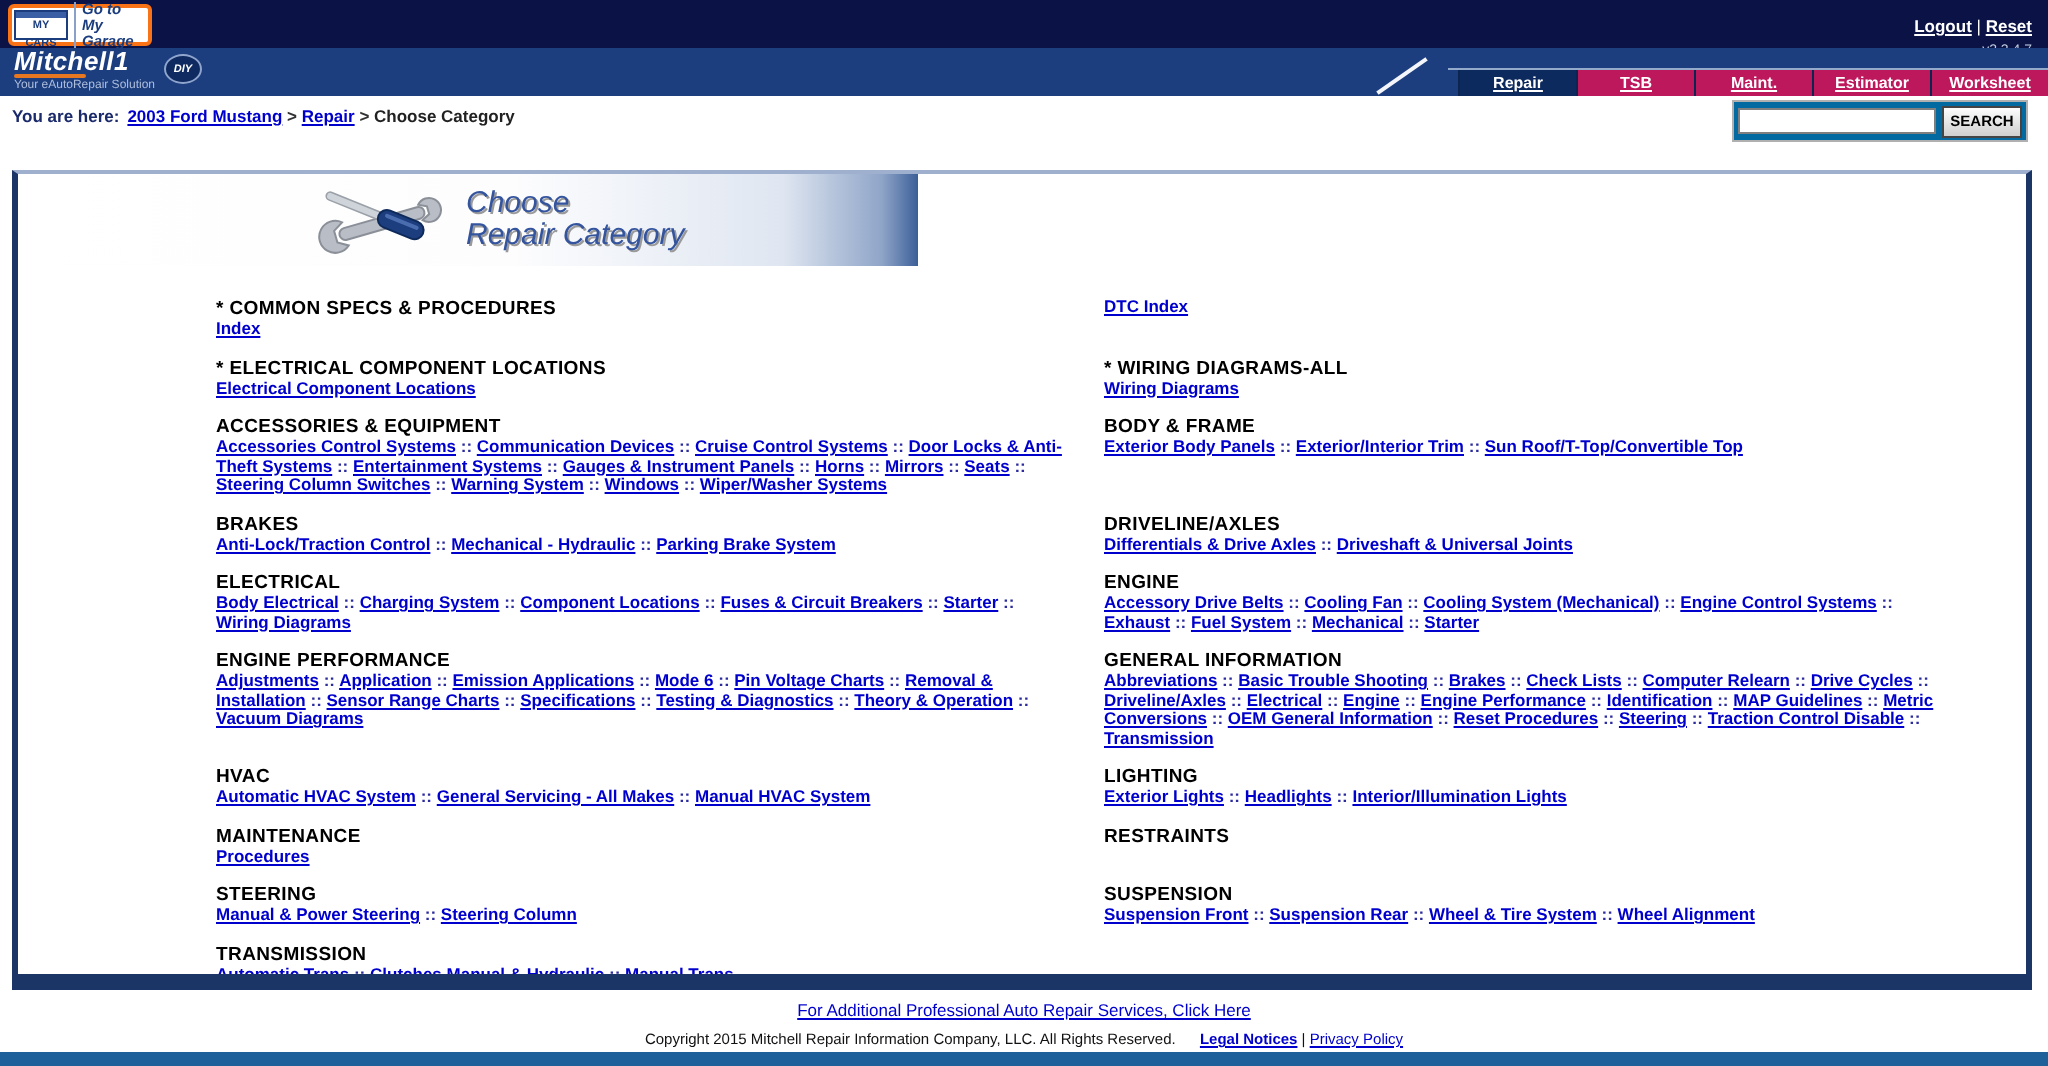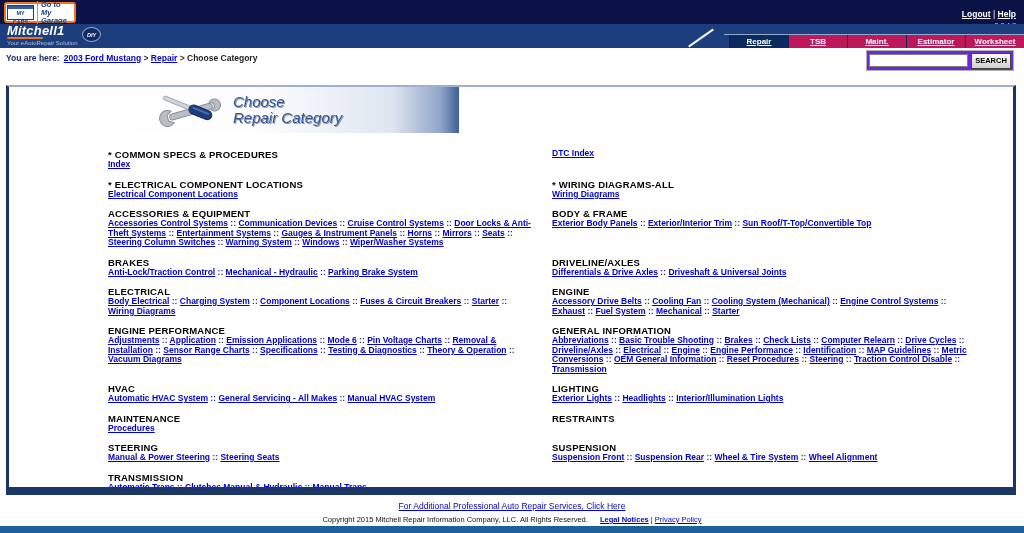--- a/index.html
+++ b/index.html
@@ -32,21 +32,21 @@
   .tab.active { background:#0d2a5e; }
   .substrip { position:absolute; right:0; top:48px; width:300px; height:5px; background:#16608f; }
 
   
   .crumbrow { position:absolute; left:0; top:48px; width:1024px; height:30px; background:#fff; }
   .breadcrumb { position:absolute; left:6px; top:5px; font-size:8.5px; }
   .bc-prefix { color:#1b2a6b; font-weight:bold; margin-right:4px; }
   .bc-link { color:#0000cc; font-weight:bold; text-decoration:underline; cursor:pointer; }
   .bc-sep { color:#333; font-weight:bold; }
   .bc-current { color:#222; font-weight:bold; }
-  .searchbox { position:absolute; right:10px; top:2px; width:148px; height:21px; background:#6d28d9; border:1px solid #b0b0b0; display:flex; align-items:center; padding:0 2px; }
+  .searchbox { position:absolute; right:10px; top:2px; width:148px; height:21px; background:#0369a1; border:1px solid #b0b0b0; display:flex; align-items:center; padding:0 2px; }
   .searchbox input { width:99px; height:13px; border:1px solid #7f7f7f; font-size:9px; padding:0 2px; outline:none; }
   .search-btn { margin-left:3px; width:40px; height:16px; background:linear-gradient(#fdfdfd,#cfcfcf); border:1px solid #444; font-size:7.5px; font-weight:bold; color:#000; cursor:pointer; font-family:"Liberation Sans",sans-serif; }
 
   
   .contentbox { position:absolute; left:6px; right:8px; top:85px; height:410px; background:#fff; border-left:3px solid #1a3566; border-right:3px solid #1a3566; border-bottom:8px solid #1a3566; border-top:2px solid #9fafce; overflow:hidden; }
   .banner { width:450px; height:46px; display:flex; align-items:center; padding-left:150px; background:linear-gradient(90deg,#ffffff 0%,#fdfdfe 55%,#dfe6f1 85%,#8fa5c8 96%,#3c5f98 100%); }
   .page-title { margin-left:12px; font-size:15px; line-height:16px; font-weight:normal; font-style:italic; color:#34549e; text-shadow:1px 1px 0 #9a9a9a; }
 
   .catgrid { display:grid; grid-template-columns:424px 416px; column-gap:20px; row-gap:9px; margin:16px 0 0 99px; }
   .section {}
@@ -72,21 +72,21 @@
   <div class="topbar">
     <div class="garage-btn">
       <div class="plate">
         <div class="plate-strip"></div>
         <div class="plate-text">MY CARS</div>
       </div>
       <div class="garage-label">Go to My Garage</div>
     </div>
     <div class="session">
       <div>
-        <a>Logout</a><span class="pipe"> | </span><a>Help</a>
+        <a>Logout</a><span class="pipe"> | </span><a>Reset</a>
       </div>
       <div class="version">v2.2.4.7</div>
     </div>
   </div>
 
   <div class="brandbar">
     <div class="brand">
       <div class="brand-name">Mitchell1</div>
       <div class="brand-swoosh"></div>
       <div class="brand-tagline">Your eAutoRepair Solution</div>
@@ -161,21 +161,21 @@
         <div class="section" style="grid-area: 7 / 1;">
           <div class="sec-heading">HVAC</div>
           <div class="sec-links"><a>Automatic HVAC System</a><span class="sep"> :: </span><a>General Servicing - All Makes</a><span class="sep"> :: </span><a>Manual HVAC System</a></div>
         </div>
         <div class="section" style="grid-area: 8 / 1;">
           <div class="sec-heading">MAINTENANCE</div>
           <div class="sec-links"><a>Procedures</a></div>
         </div>
         <div class="section" style="grid-area: 9 / 1;">
           <div class="sec-heading">STEERING</div>
-          <div class="sec-links"><a>Manual &amp; Power Steering</a><span class="sep"> :: </span><a>Steering Seats</a></div>
+          <div class="sec-links"><a>Manual &amp; Power Steering</a><span class="sep"> :: </span><a>Steering Column</a></div>
         </div>
         <div class="section" style="grid-area: 10 / 1;">
           <div class="sec-heading">TRANSMISSION</div>
           <div class="sec-links"><a>Automatic Trans</a><span class="sep"> :: </span><a>Clutches Manual &amp; Hydraulic</a><span class="sep"> :: </span><a>Manual Trans</a></div>
         </div>
         <div class="section" style="grid-area: 1 / 2;">
           <div class="sec-links"><a>DTC Index</a></div>
         </div>
         <div class="section" style="grid-area: 2 / 2;">
           <div class="sec-heading">* WIRING DIAGRAMS-ALL</div>

